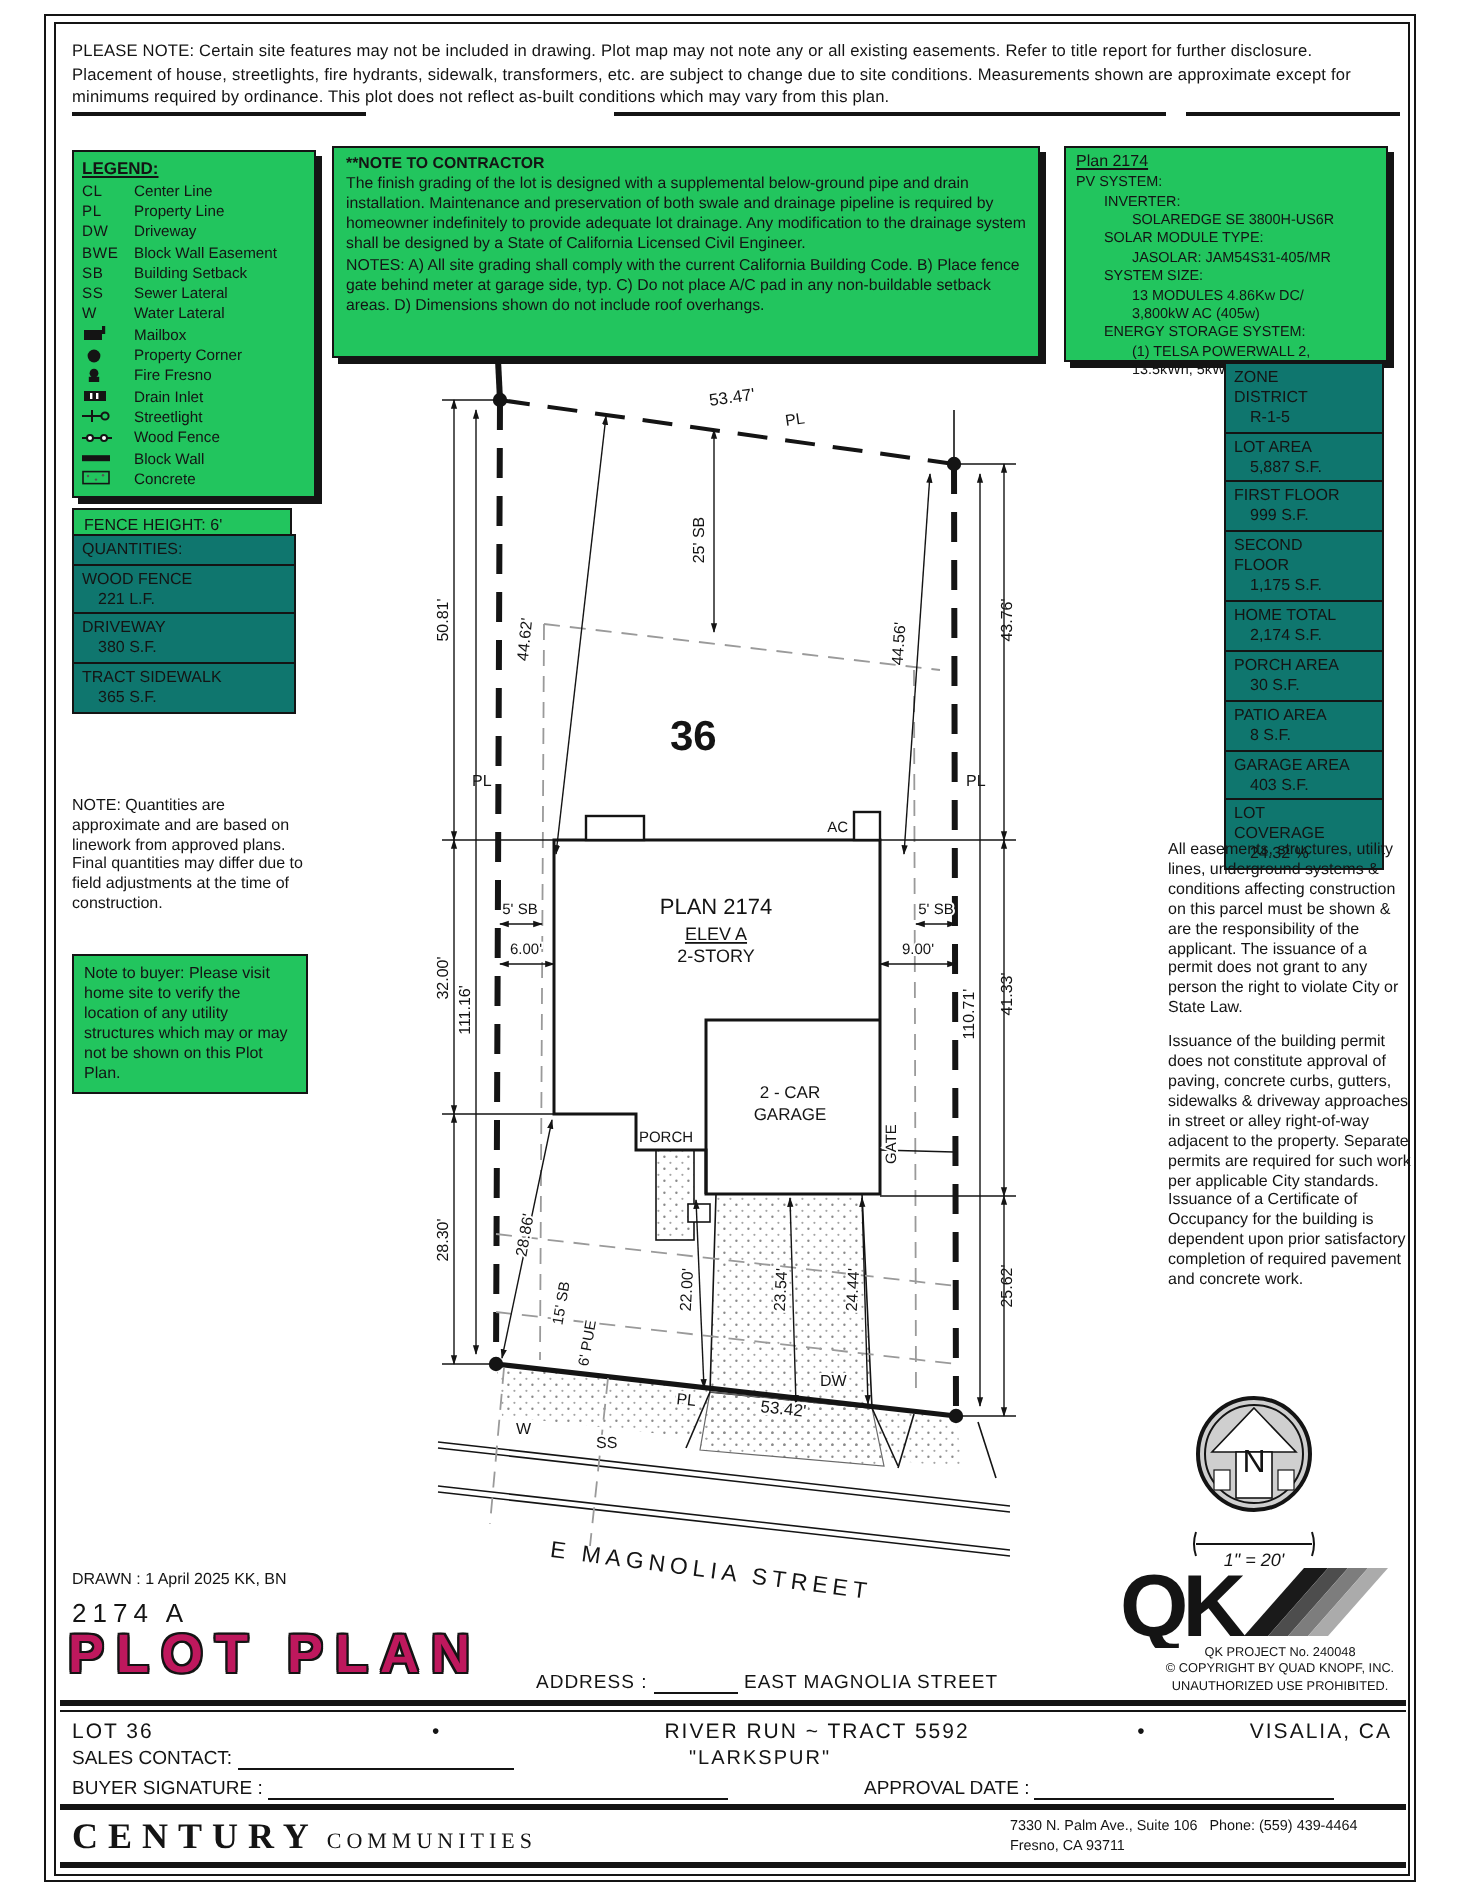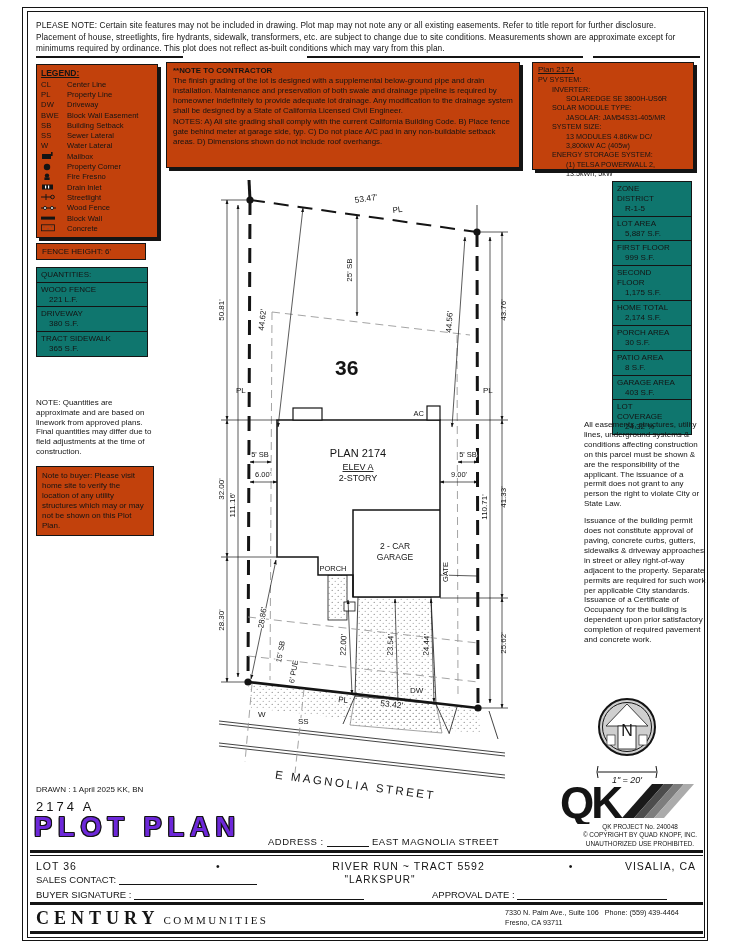--- a/index.html
+++ b/index.html
@@ -2,21 +2,21 @@
 <html><head>
 <meta charset="utf-8">
 <style>
   html,body{margin:0;padding:0;background:#e8e8e8;}
   .page{position:relative;width:729px;height:948px;background:#fff;font-family:"Liberation Sans",sans-serif;color:#141414;overflow:hidden;}
   .abs{position:absolute;}
   .pborder1{left:22px;top:7px;width:684px;height:932px;border:1px solid #141414;}
   .pborder2{left:27px;top:11px;width:676px;height:925px;border:1.5px solid #141414;}
   .topnote{left:36px;top:20px;width:658px;font-size:8.3px;line-height:1.4;letter-spacing:.1px;}
   .sep{height:2px;background:#141414;}
-  .box{border:1.3px solid #141414;background:#c2410c;}
+  .box{border:1.3px solid #141414;background:#22c55e;margin-top:11px;}
   .shadow{box-shadow:3px 3px 0 #141414;}
   
   .legend{left:36px;top:64px;width:122px;height:174px;padding:3px 4px;box-sizing:border-box;font-size:7.6px;}
   .lg-title{font-weight:bold;text-decoration:underline;font-size:8.5px;margin-bottom:1px;}
   .lg-row{display:flex;align-items:center;height:10.3px;}
   .lg-sym{width:26px;font-size:7.6px;letter-spacing:.3px;}
   .lg-ico{width:26px;display:flex;align-items:center;}
   
   .contractor{left:166px;top:62px;width:354px;height:106px;padding:3px 6px;box-sizing:border-box;font-size:7.9px;line-height:1.28;}
   .contractor p{margin:0;}
@@ -35,21 +35,21 @@
   .qty{left:36px;top:268px;width:112px;}
   .qty .stat{font-size:8px;}
   .qtynote{left:36px;top:398px;width:116px;font-size:8px;line-height:1.22;}
   .buyer{left:36px;top:466px;width:118px;padding:4px 5px;box-sizing:border-box;font-size:8px;line-height:1.25;}
   
   .rnotes{left:584px;top:420px;width:122px;font-size:8px;line-height:1.24;}
   .rnotes p{margin:0 0 7px 0;}
   
   .drawn{left:36px;top:785px;font-size:8px;}
   .planno{left:36px;top:799px;font-size:13px;letter-spacing:3px;}
-  .bigtitle{left:34px;top:812px;font-size:27px;letter-spacing:6px;color:#6d28d9;text-shadow:-1px -1px 0 #141414,1px -1px 0 #141414,-1px 1px 0 #141414,1px 1px 0 #141414,0 1px 0 #141414,0 -1px 0 #141414,1px 0 0 #141414,-1px 0 0 #141414;font-weight:bold;}
+  .bigtitle{left:34px;top:812px;font-size:27px;letter-spacing:6px;color:#be185d;text-shadow:-1px -1px 0 #141414,1px -1px 0 #141414,-1px 1px 0 #141414,1px 1px 0 #141414,0 1px 0 #141414,0 -1px 0 #141414,1px 0 0 #141414,-1px 0 0 #141414;font-weight:bold;}
   .addr{left:268px;top:836px;font-size:9.5px;letter-spacing:.5px;}
   .blank{display:inline-block;border-bottom:1px solid #141414;height:9px;vertical-align:bottom;}
   .rule-a{left:30px;top:850px;width:673px;height:3px;background:#141414;}
   .rule-b{left:30px;top:855px;width:673px;height:1px;background:#141414;}
   .lotrow{left:36px;top:860px;width:660px;font-size:10.5px;letter-spacing:1px;display:flex;}
   .sales{left:36px;top:874px;font-size:9.5px;}
   .community{left:300px;top:874px;width:160px;text-align:center;font-size:10px;letter-spacing:1px;}
   .buyersig{left:36px;top:889px;font-size:9.5px;}
   .approval{left:432px;top:889px;font-size:9.5px;}
   .rule-c{left:30px;top:902px;width:673px;height:3px;background:#141414;}

